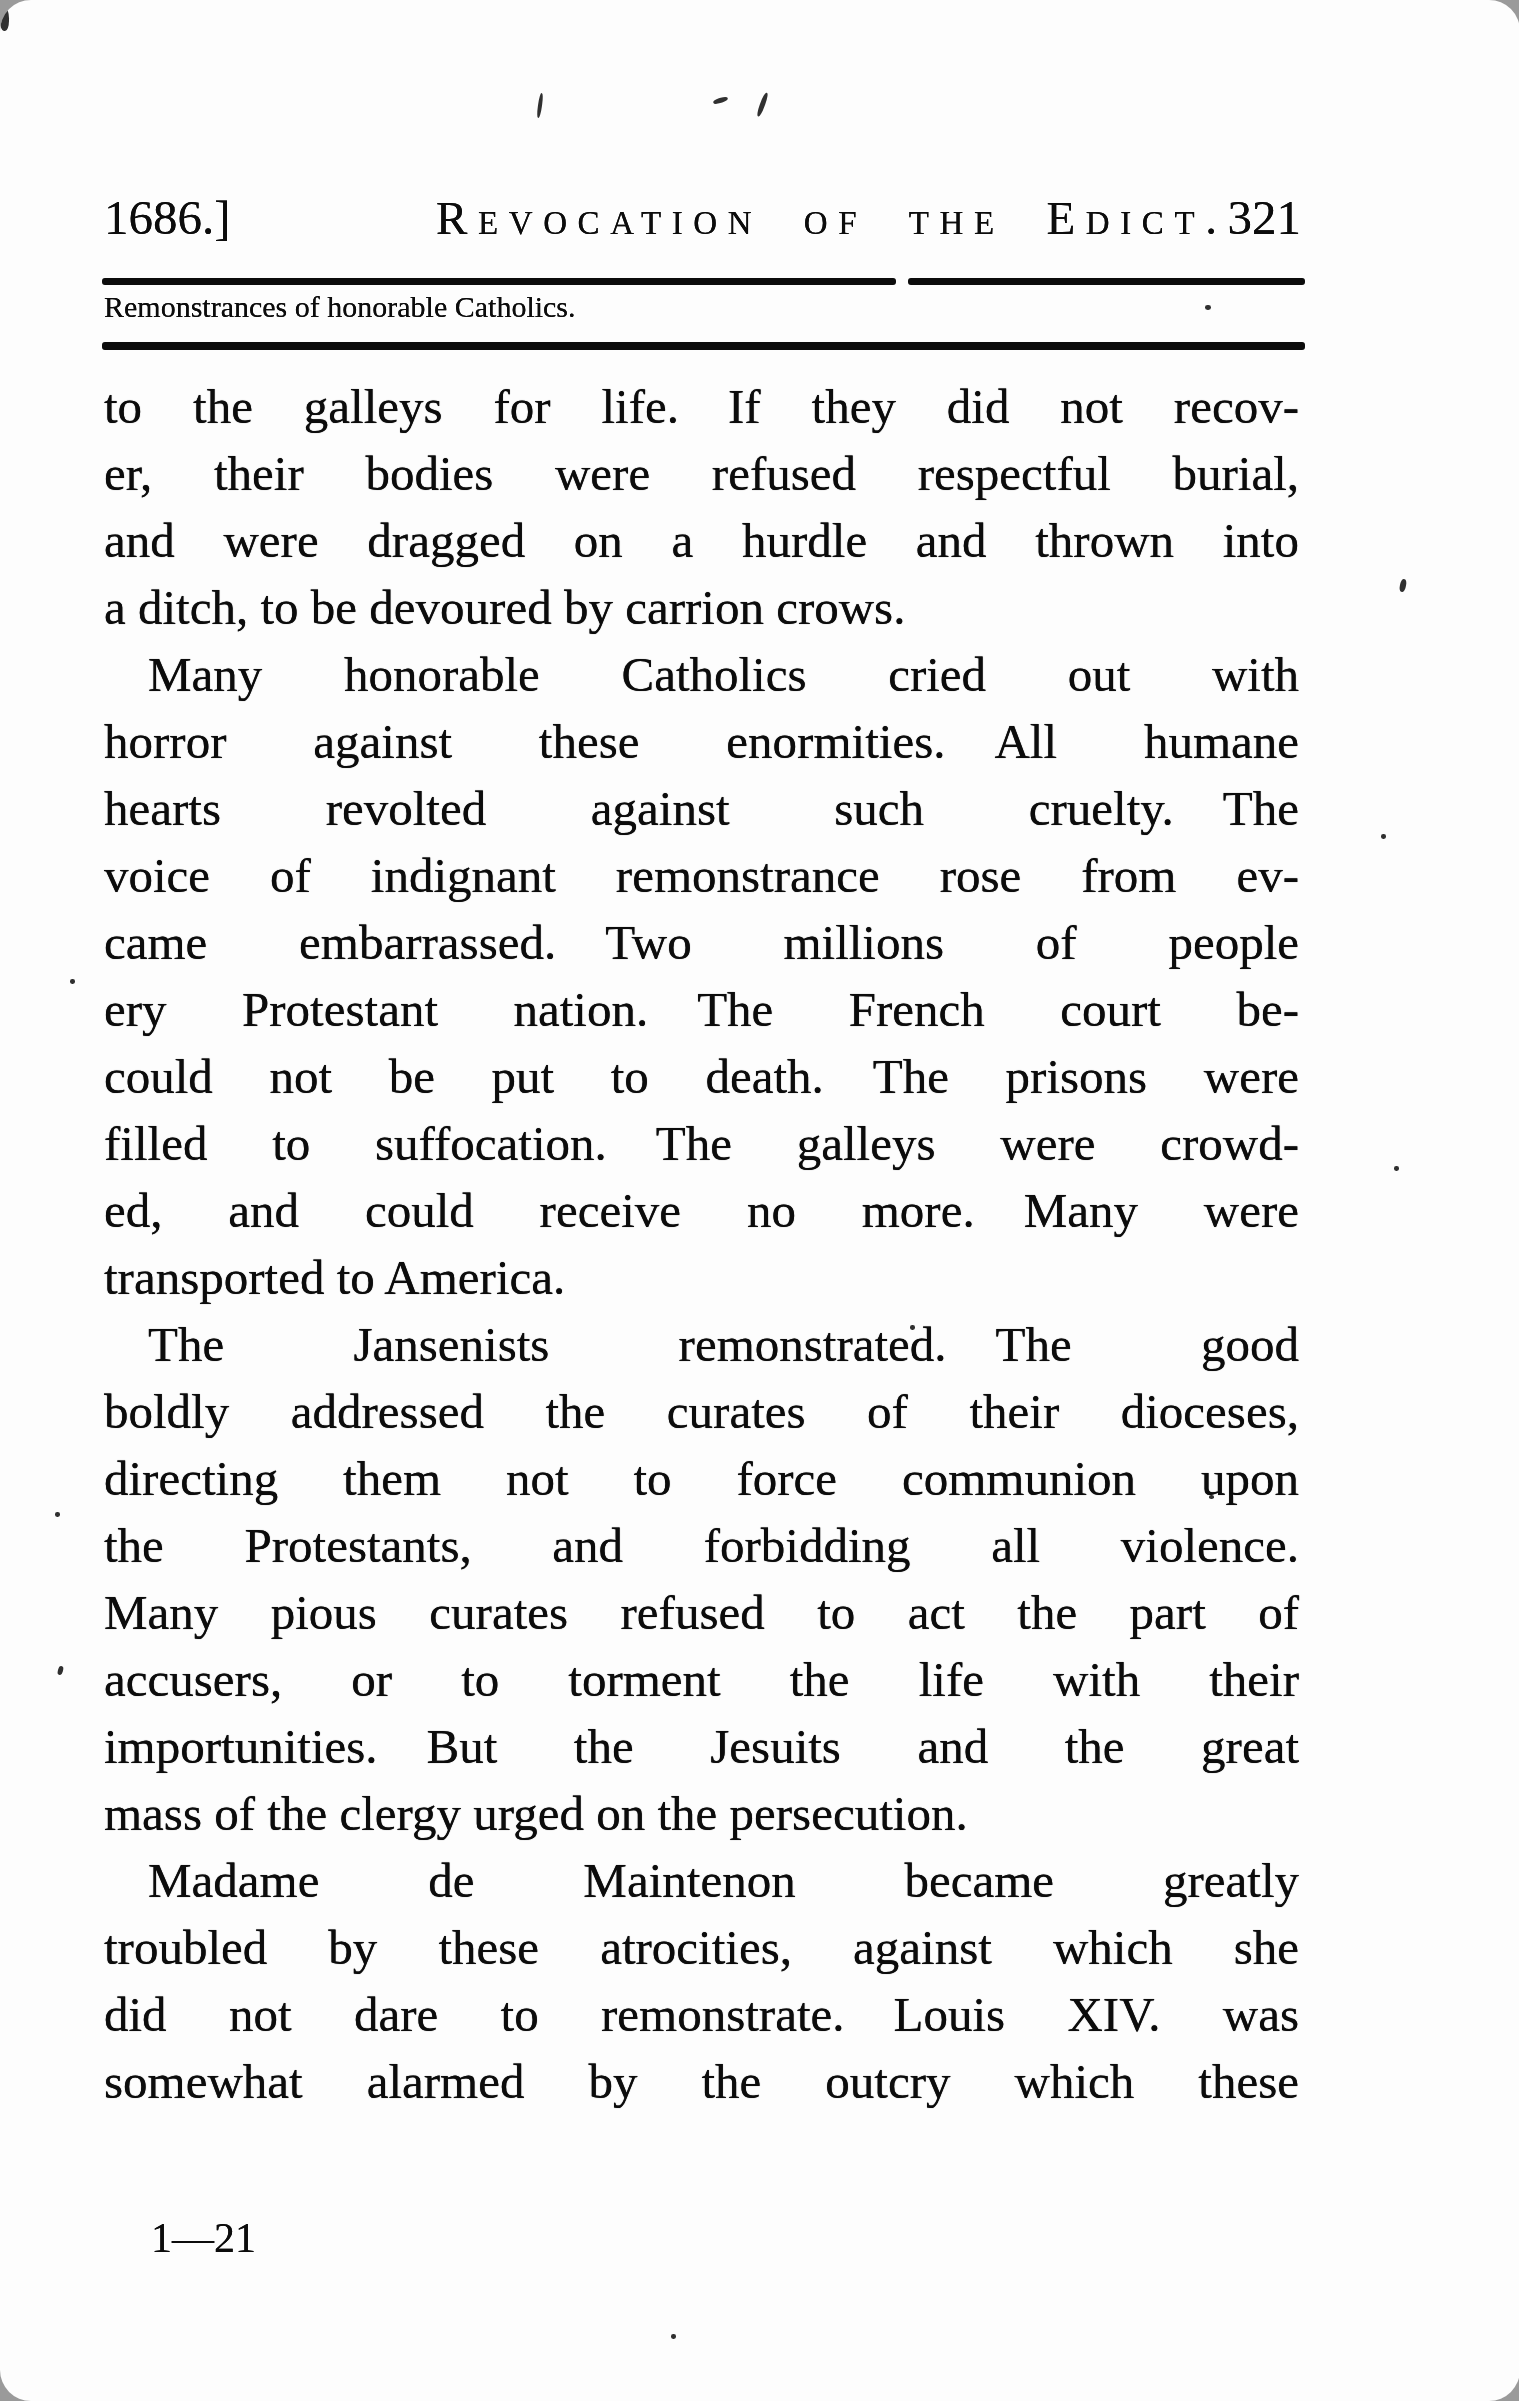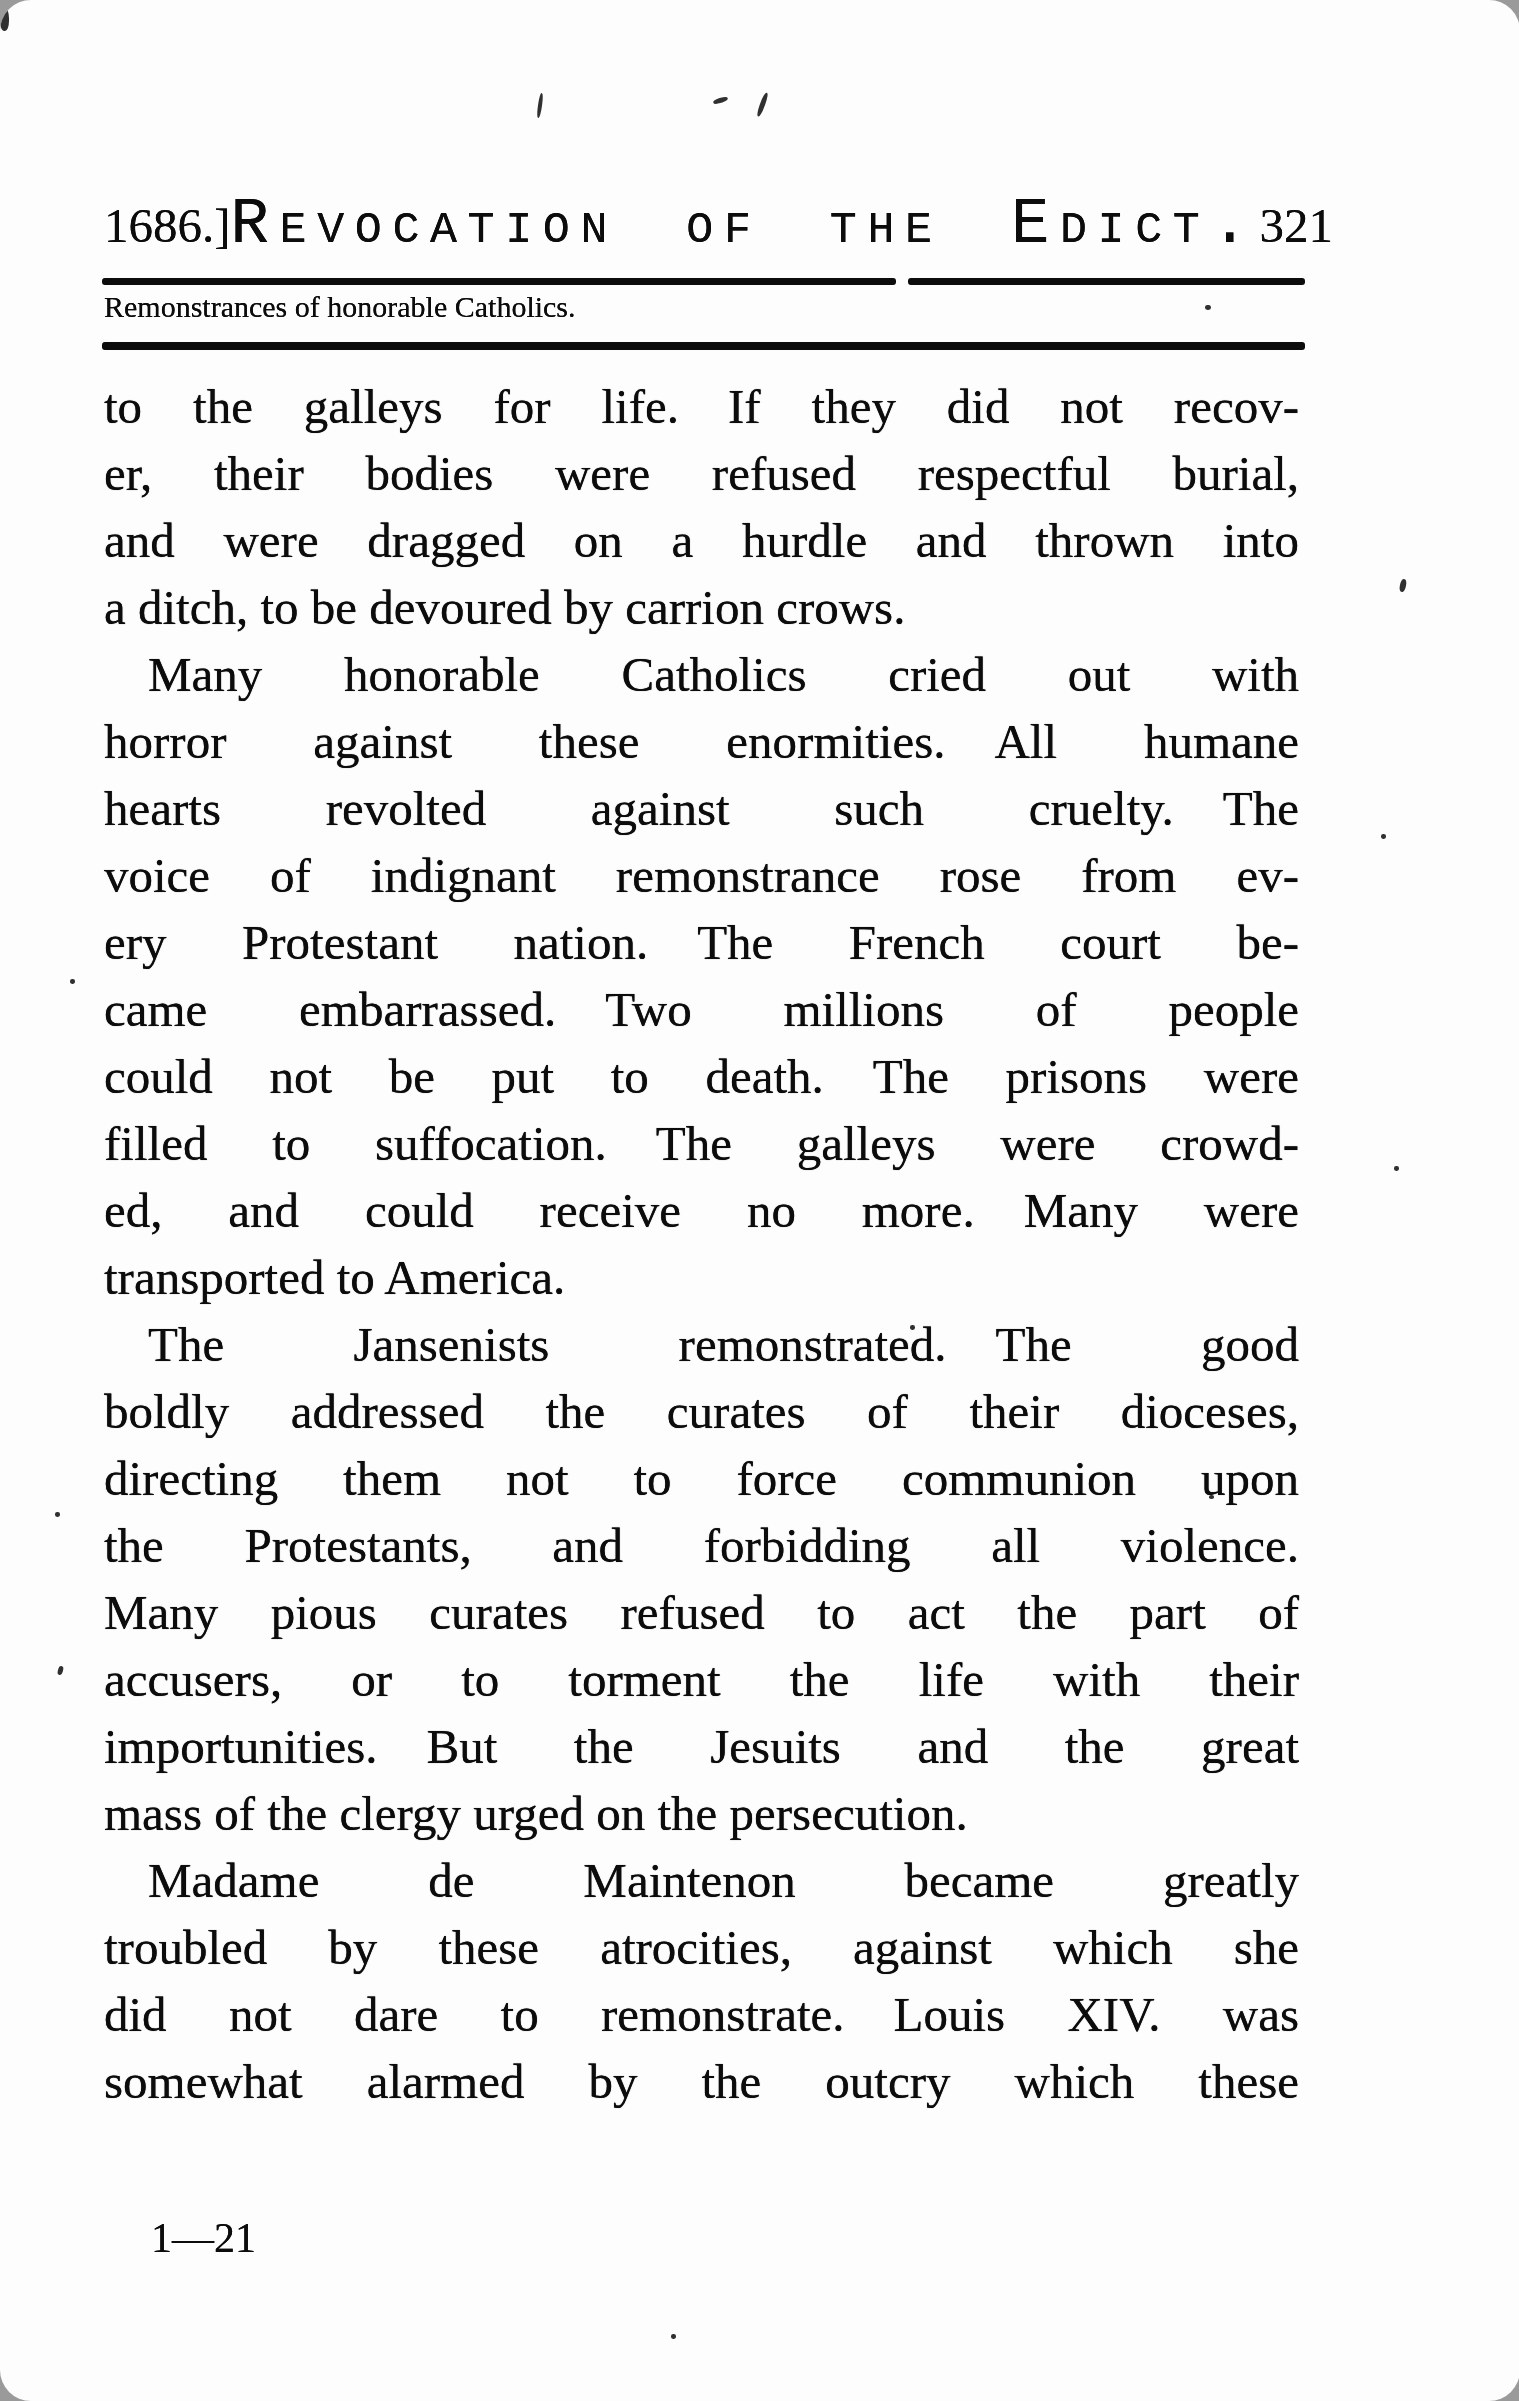--- a/index.html
+++ b/index.html
@@ -29,22 +29,21 @@
     white-space:nowrap;
     text-shadow:0 0 0.6px currentColor;
   }
   .running-header .hdr-side{flex:0 0 auto;}
   .running-header .hdr-title{
     flex:1 1 auto;
     text-align:right;
     font-variant:small-caps;
     letter-spacing:10.6px;
     word-spacing:19.3px;
-    font-size:64px;
-    font-family:Liberation Mono, monospace;
+    font-size:47px;
   }
   .rule{position:absolute;left:102px;width:1203px;background:transparent;}
   .rule-top{top:278px;height:6.8px;display:flex;}
   .rule-top .seg{background:var(--ink);height:100%;border-radius:2.9px;}
   .rule-top .seg-a{flex:0 0 66%;}
   .rule-top .seg-gap{flex:0 0 11.6px;}
   .rule-top .seg-b{flex:1 1 auto;}
   .rule-bottom{top:342px;height:7.7px;background:var(--ink);border-radius:2.9px;}
   .running-head{
     position:absolute;
@@ -112,22 +111,22 @@
 
   <main class="body-text" id="body-lines">
       <div class="line">to the galleys for life.  If they did not recov-</div>
       <div class="line">er, their bodies were refused respectful burial,</div>
       <div class="line">and were dragged on a hurdle and thrown into</div>
       <div class="line no-just">a ditch, to be devoured by carrion crows.</div>
       <div class="line ind">Many honorable Catholics cried out with</div>
       <div class="line">horror against these enormities.  All humane</div>
       <div class="line">hearts revolted against such cruelty.  The</div>
       <div class="line">voice of indignant remonstrance rose from ev-</div>
+      <div class="line">came embarrassed.  Two millions of people</div>
       <div class="line">ery Protestant nation.  The French court be-</div>
-      <div class="line">came embarrassed.  Two millions of people</div>
       <div class="line">could not be put to death.  The prisons were</div>
       <div class="line">filled to suffocation.  The galleys were crowd-</div>
       <div class="line">ed, and could receive no more.  Many were</div>
       <div class="line no-just">transported to America.</div>
       <div class="line ind">The Jansenists remonstrated.  The good</div>
       <div class="line">boldly addressed the curates of their dioceses,</div>
       <div class="line">directing them not to force communion upon</div>
       <div class="line">the Protestants, and forbidding all violence.</div>
       <div class="line">Many pious curates refused to act the part of</div>
       <div class="line">accusers, or to torment the life with their</div>

